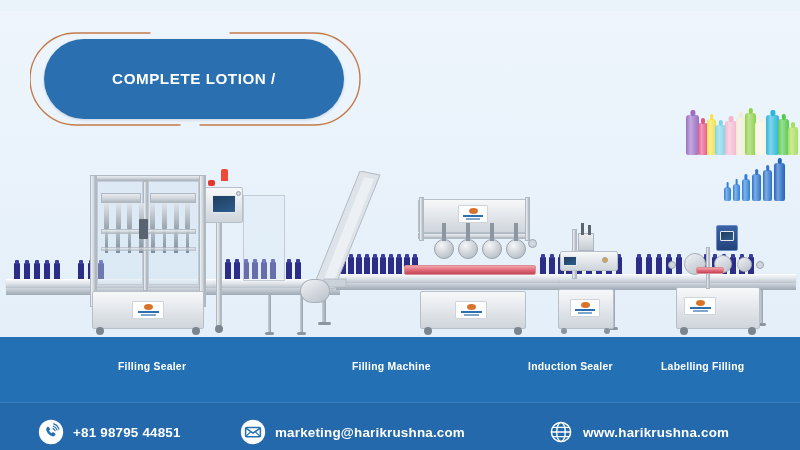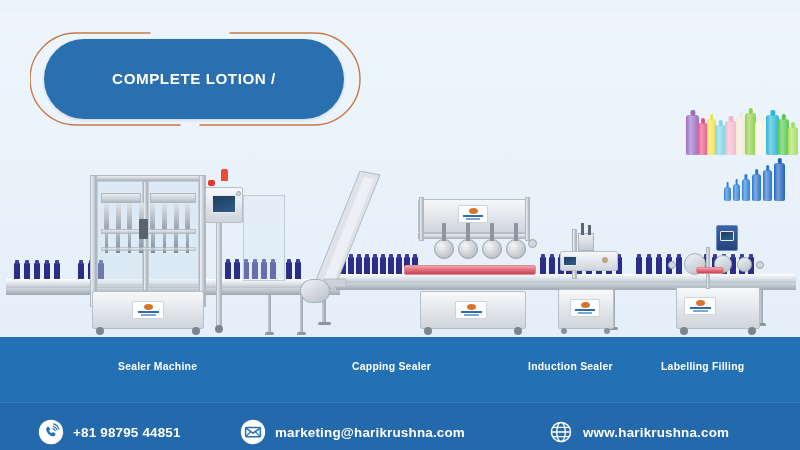--- a/index.html
+++ b/index.html
@@ -430,22 +430,22 @@
       <div class="hmi" style="left:720px; top:70px; width:14px; height:10px;"></div>
       <div class="steel-v" style="left:706px; top:86px; width:4px; height:42px;"></div>
       <div class="red-rail" style="left:696px; top:106px; width:28px; height:7px;"></div>
       <div class="knob" style="left:668px; top:100px; width:8px; height:8px;"></div>
       <div class="knob" style="left:756px; top:100px; width:8px; height:8px;"></div>
     </div>
 
   </div>
 
   <div id="machine-labels">
-      <div class="mlabel" style="left: 118px; top: 350px;">Sealer Machine</div>
-      <div class="mlabel" style="left: 352px; top: 350px;">Capping Sealer</div>
+      <div class="mlabel" style="left: 118px; top: 350px;">Filling Sealer</div>
+      <div class="mlabel" style="left: 352px; top: 350px;">Filling Machine</div>
       <div class="mlabel" style="left: 528px; top: 350px;">Induction Sealer</div>
       <div class="mlabel" style="left: 661px; top: 350px;">Labelling Filling</div>
     </div>
 
   <div class="contacts">
 
     <div class="contact c1">
       <svg class="cicon" viewBox="0 0 26 26">
         <circle cx="13" cy="13" r="12.2" fill="#ffffff"></circle>
         <path d="M9.2 8.1c.5-.5 1.3-.5 1.7.1l1.1 1.5c.3.4.2 1-.2 1.3l-.8.6c.5 1.2 1.5 2.2 2.7 2.7l.6-.8c.3-.4.9-.5 1.3-.2l1.5 1.1c.6.4.6 1.2.1 1.7l-.7.7c-.5.5-1.2.7-1.9.5-3.1-.9-5.5-3.3-6.4-6.4-.2-.7 0-1.4.5-1.9z" fill="#23690f" opacity="0"></path>

